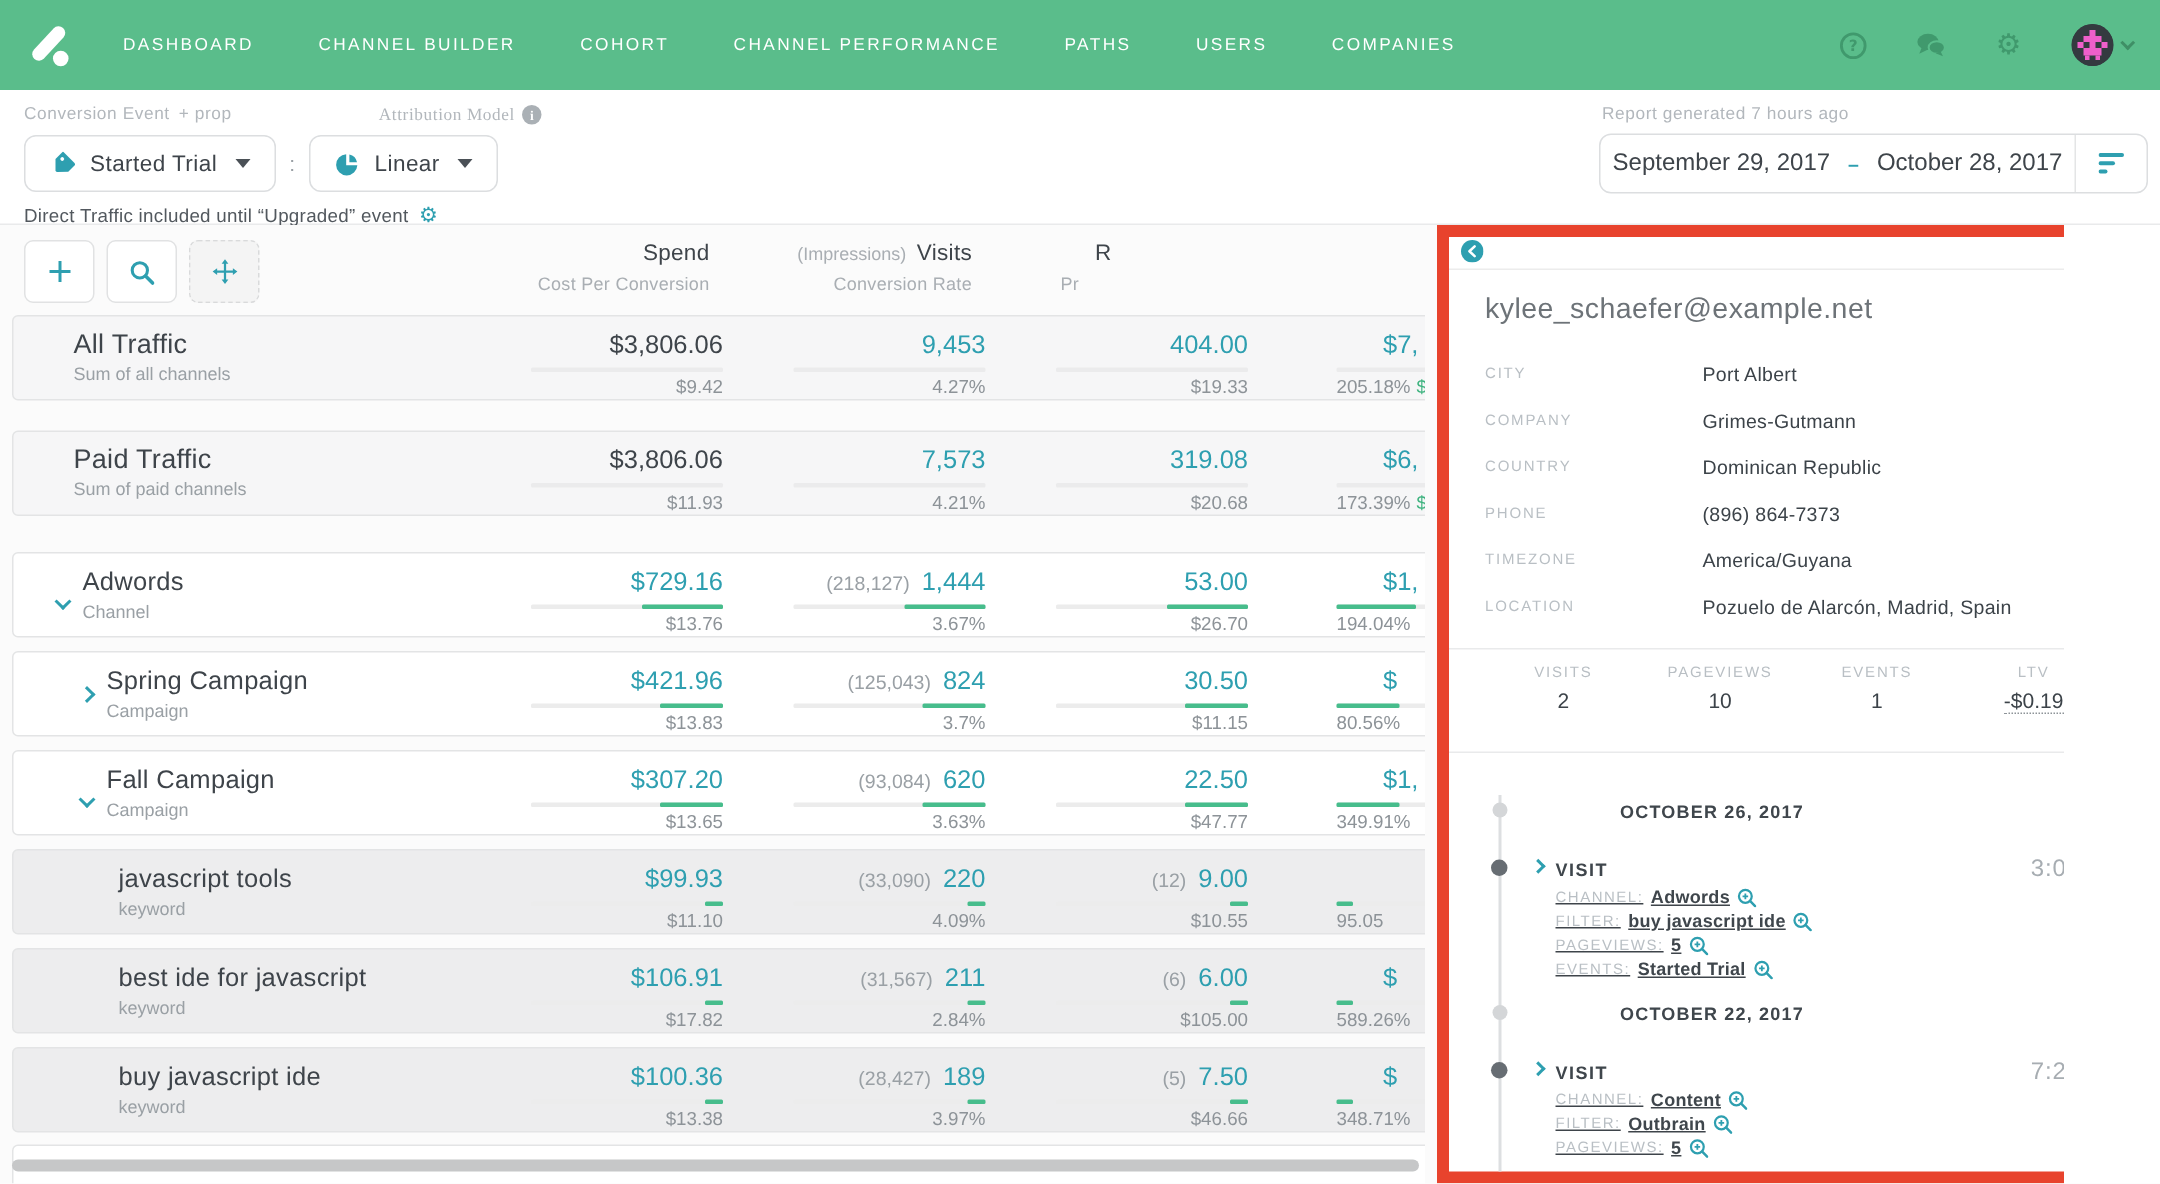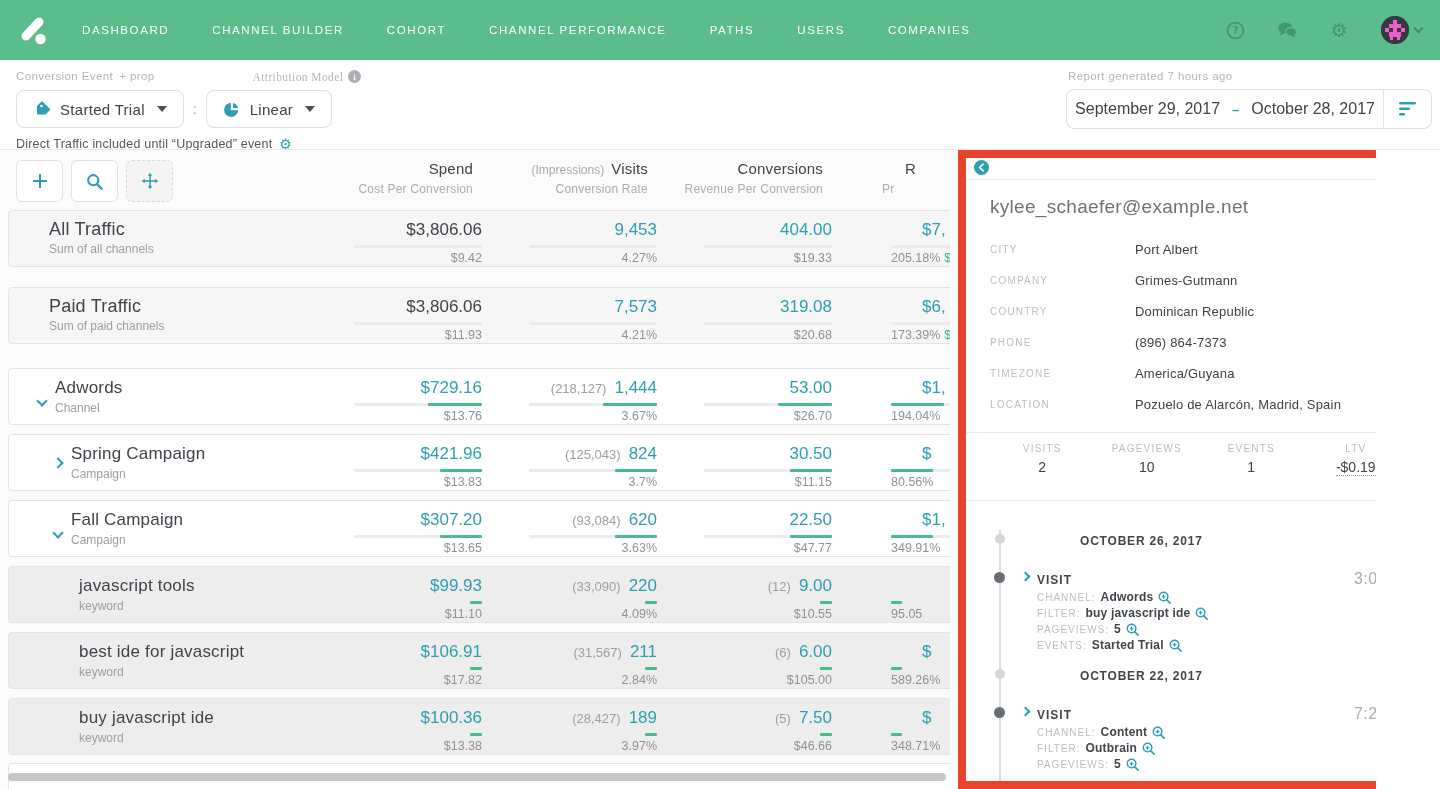--- a/index.html
+++ b/index.html
@@ -122,21 +122,21 @@
   .sort-btn { position:absolute; right:30px; top:12px; cursor:pointer; color:#2e9fb0; }
   .tl-rail { position:absolute; left:33px; top:28px; bottom:-20px; width:2px; background:#dddfe1; }
   .tl-date { position:relative; padding-left:71px; margin-top:14px; height:16px; }
   .tl-date .dot { position:absolute; left:29px; top:3px; width:10px; height:10px; border-radius:50%; background:#d4d6d8; }
   .tl-date .dlabel { font-size:12px; font-weight:bold; color:#3f464c; letter-spacing:.8px;margin-left:43px; }
   .tl-visit { position:relative; padding-left:71px; margin-top:23px; }
   .tl-visit .dot { position:absolute; left:28px; top:2px; width:11px; height:11px; border-radius:50%; background:#676d73; }
   .tl-visit .vchev { position:absolute; left:56px; top:3px; width:7px; height:7px; border-right:2px solid #2e9fb0; border-bottom:2px solid #2e9fb0; transform:rotate(-45deg); cursor:pointer; }
   .tl-title { font-size:12px; font-weight:bold; color:#3f464c; letter-spacing:1px; }
   .tl-time { position:absolute; right:15px; top:0; font-size:16px; color:#a7adb2; letter-spacing:.5px; }
-  .tl-detail { display:flex; align-items:center; gap:5px; margin-top:3px; line-height:13px; }
+  .tl-detail { display:flex; align-items:center; gap:5px; margin-top:3px; line-height:13px;text-decoration:underline; }
   .tl-detail .lbl { font-size:10px; letter-spacing:1px; color:#b9bfc4; }
   .tl-detail .val { font-size:12px; font-weight:bold; color:#3f464c; letter-spacing:.2px; }
   .zoom-ic { color:#2e9fb0; cursor:pointer; display:inline-flex; }
 
   svg { display:block; }
 </style>
 </head>
 <body>
 
 <div class="topnav">
@@ -275,24 +275,20 @@
         </div>
         <div class="hcell"></div>
         <div class="hcell">
           <div><span class="h-top">Spend</span></div>
           <div class="h-sub">Cost Per Conversion</div>
         </div>
         <div class="hcell">
           <div><span class="h-pre">(Impressions)</span><span class="h-top">Visits</span></div>
           <div class="h-sub">Conversion Rate</div>
         </div>
-        <div class="hcell">
-          <div><span class="h-top">Conversions</span></div>
-          <div class="h-sub">Revenue Per Conversion</div>
-        </div>
         <div class="hcell" style="text-align:left; padding-left:82px;">
           <div><span class="h-top">R</span></div>
           <div class="h-sub" style="margin-left:-23px;">Pr</div>
         </div>
       </div>
 
       <div id="rows-host">
   <div class="row grid lvl0 m-all summary">
     <div class="cell name">
 

